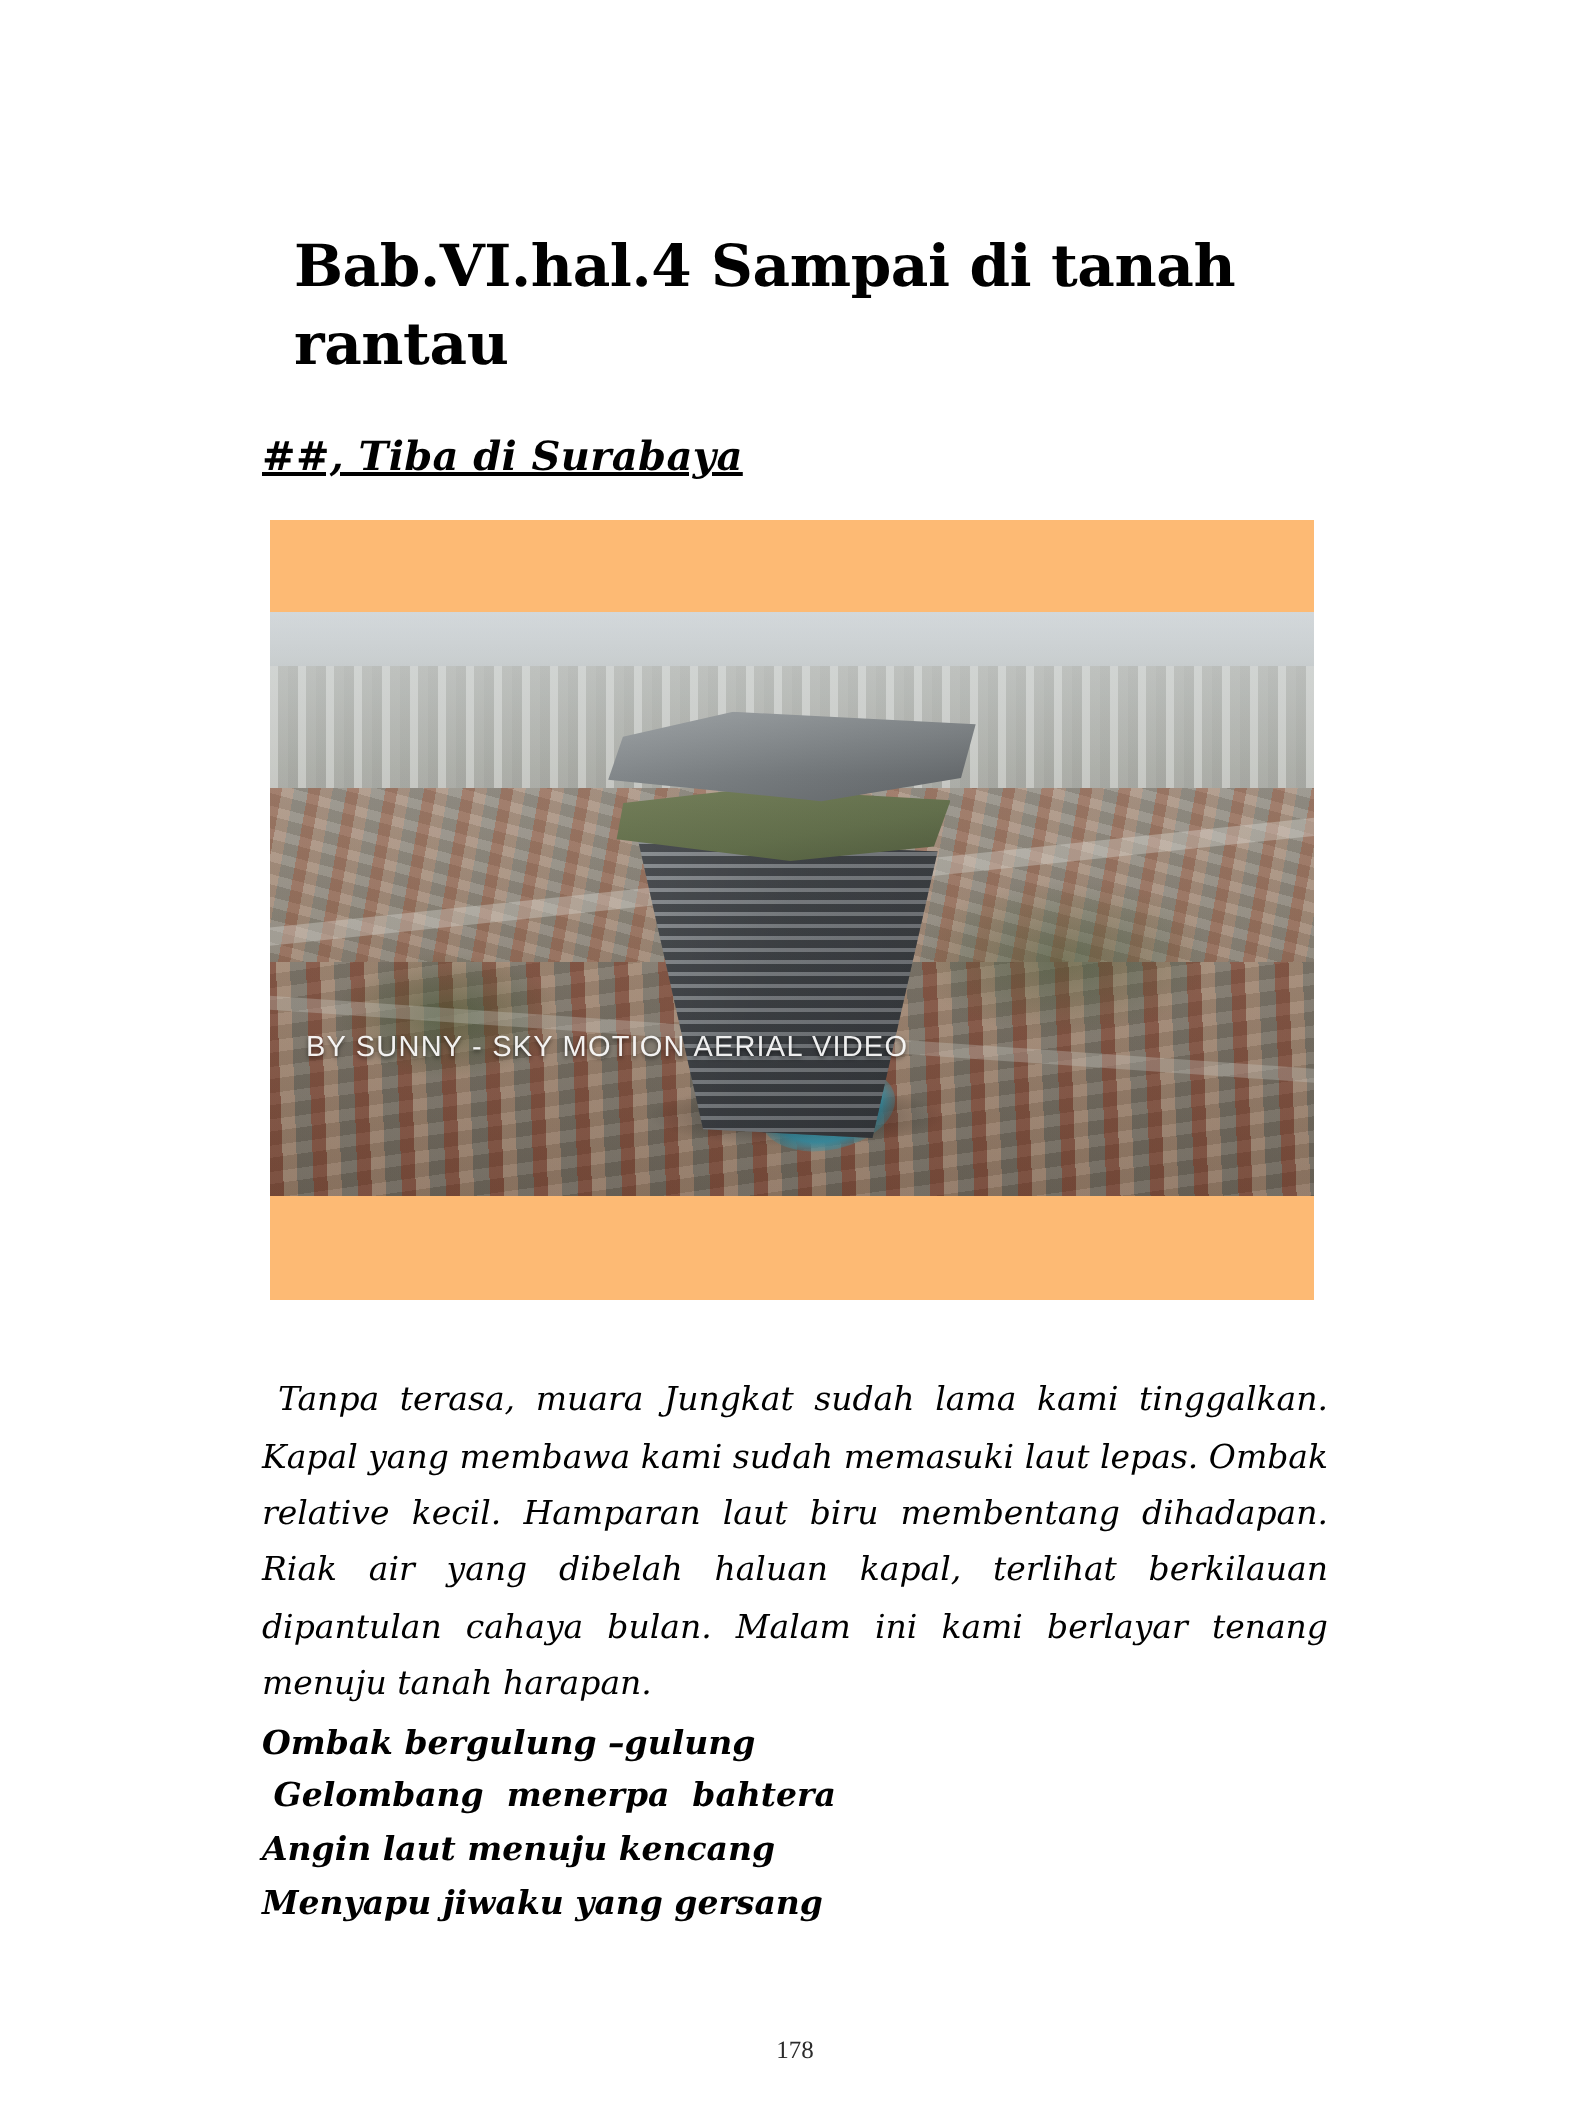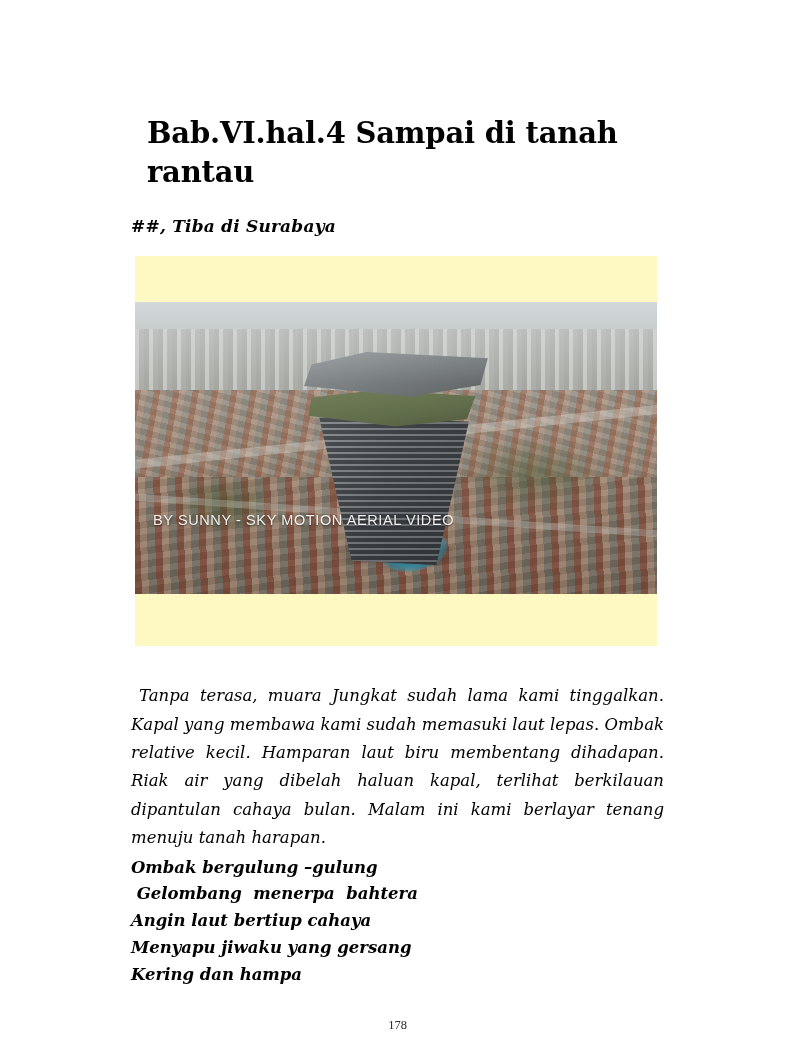--- a/index.html
+++ b/index.html
@@ -34,29 +34,30 @@
     font-size: 29px;
     line-height: 1.35;
     letter-spacing: -0.2px;
     margin: 16px;
     color: #000;
   }
   .subheading {
     font-family: "DejaVu Serif", serif;
     font-weight: bold;
     font-style: italic;
-    font-size: 17px;
+    font-size: 20px;
     margin: 24px 0 0 0;
     letter-spacing: 0.2px;
+    text-decoration: underline;
   }
   .figure {
     margin: 20px 0 0 4px;
     width: 522px;
     height: 390px;
-    background: #fef9c3;
+    background: #fdba74;
     position: relative;
     overflow: hidden;
   }
   .photo {
     position: absolute;
     left: 0;
     top: 46px;
     width: 522px;
     height: 292px;
     overflow: hidden;
@@ -231,22 +232,21 @@
         <div class="haze"></div>
         <div class="watermark">BY SUNNY - SKY MOTION AERIAL VIDEO</div>
       </div>
     </div>
 
     <p class="body-text">Tanpa terasa, muara Jungkat sudah lama kami tinggalkan. Kapal yang membawa kami sudah memasuki laut lepas. Ombak relative kecil. Hamparan laut biru membentang dihadapan. Riak air yang dibelah haluan kapal, terlihat berkilauan dipantulan cahaya bulan. Malam ini kami berlayar tenang menuju  tanah harapan.</p>
 
     <div class="poem">
       <div class="poem-line">Ombak bergulung –gulung</div>
       <div class="poem-line"> Gelombang  menerpa  bahtera</div>
-      <div class="poem-line">Angin laut bertiup cahaya</div>
+      <div class="poem-line">Angin laut menuju kencang</div>
       <div class="poem-line">Menyapu jiwaku yang gersang</div>
-      <div class="poem-line">Kering dan hampa</div>
     </div>
 
   </div>
 
   <div class="page-number">178</div>
 
 </div>
 
 </body></html>

